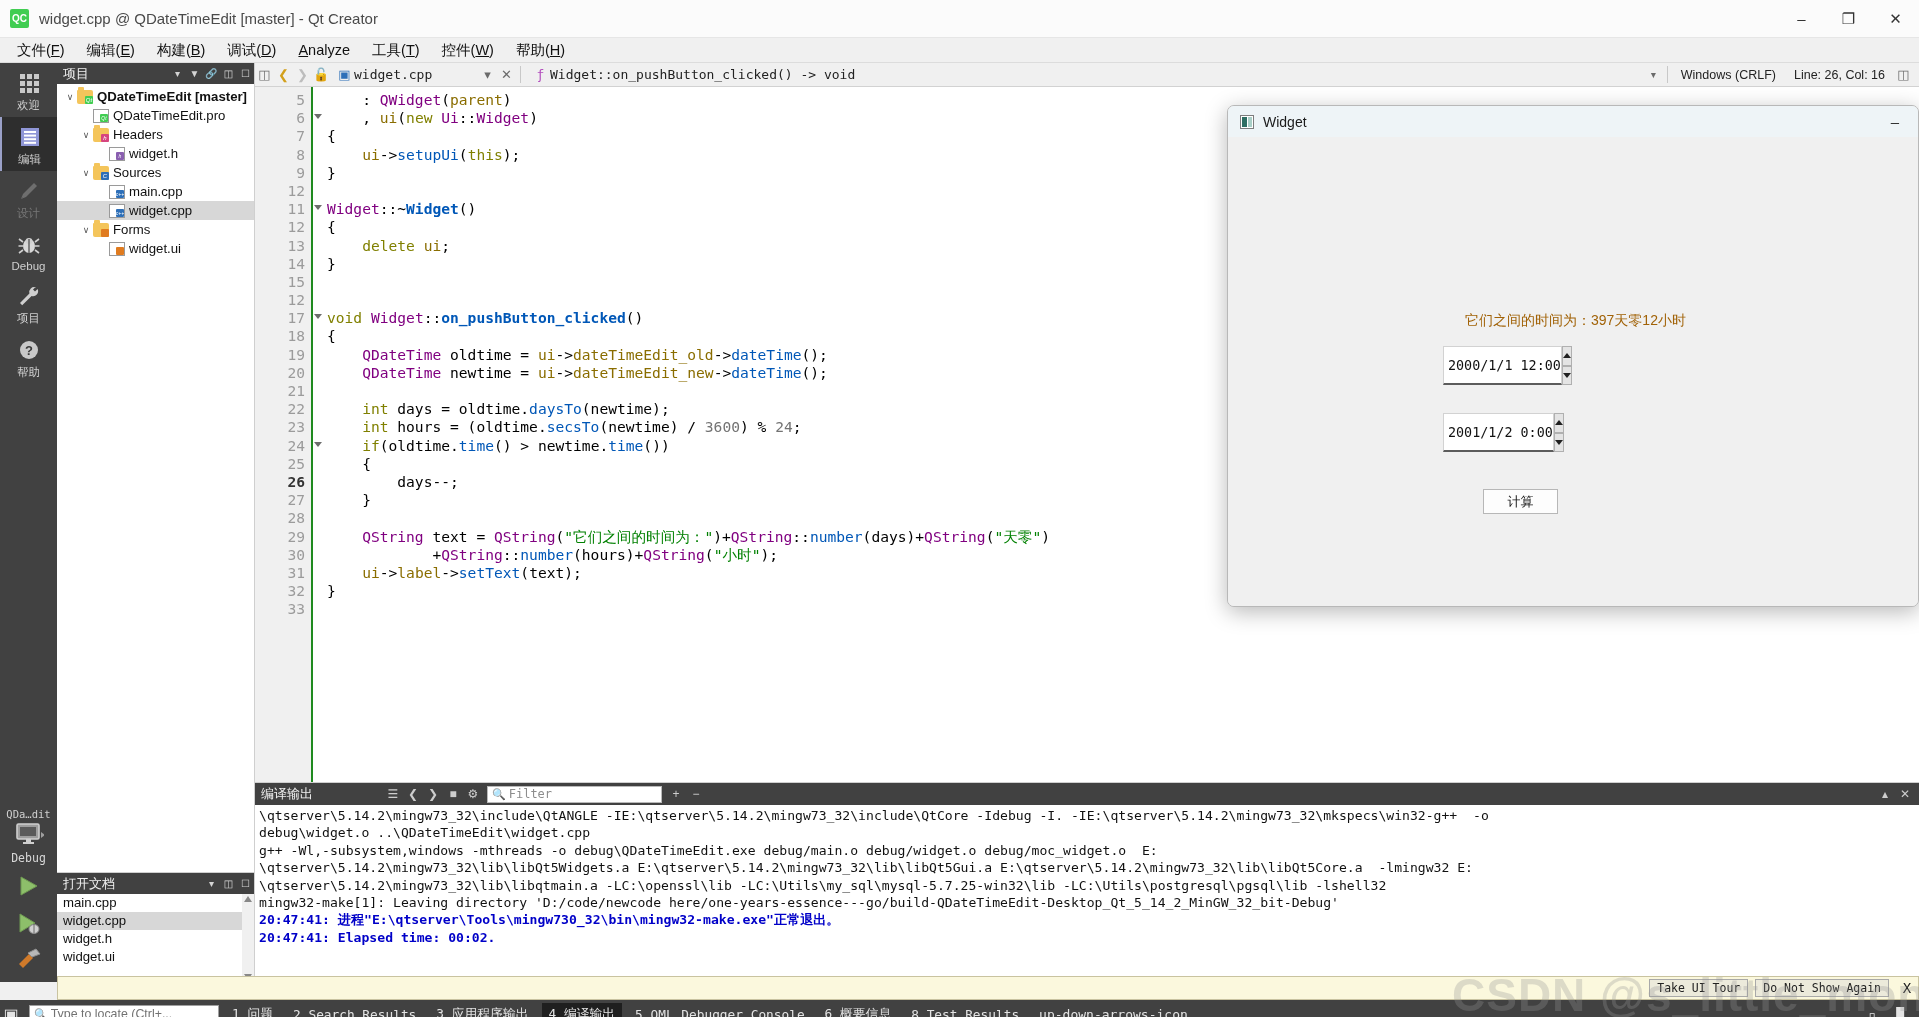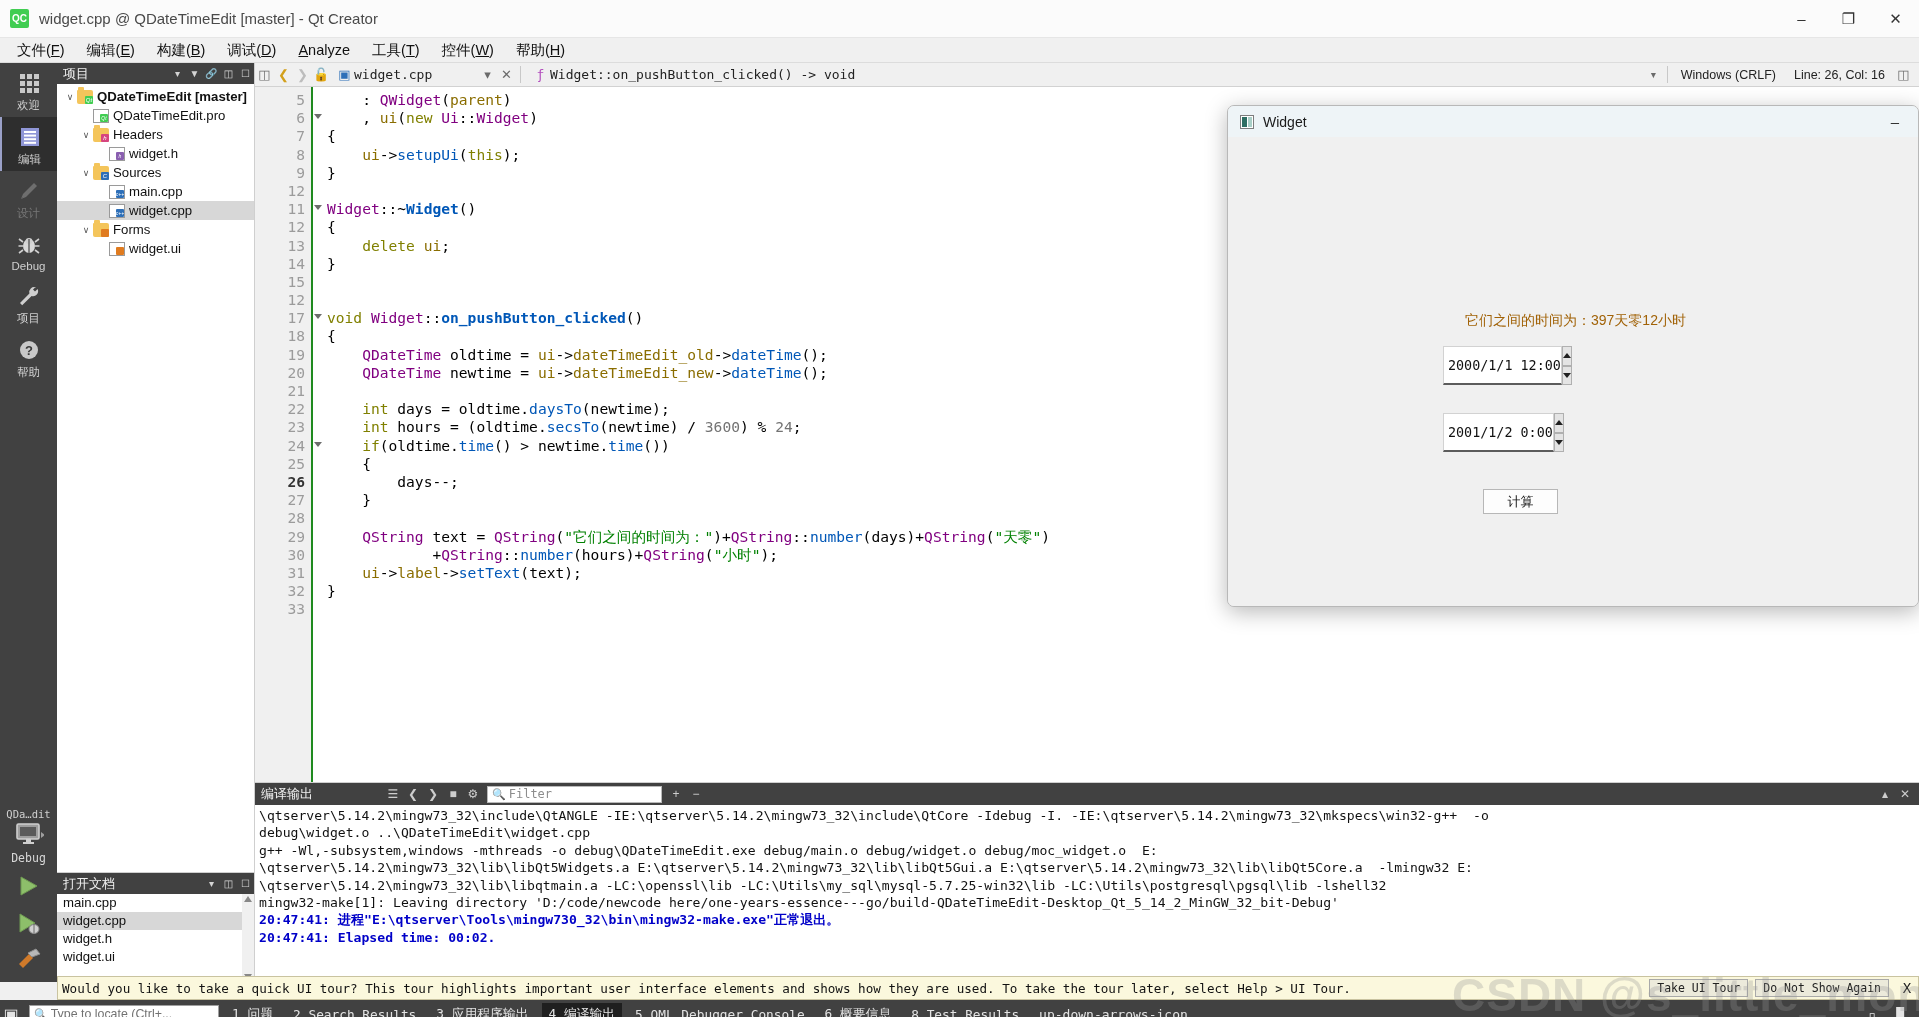--- a/index.html
+++ b/index.html
@@ -517,21 +517,20 @@
             <i class="sdn"></i>
           </div>
       </div>
     </div>
 
     <div id="calcbtn">计算</div>
   </div>
 </div>
 
 <div id="tourbar">
-  <span>Would you like to take a quick UI tour? This tour highlights important user interface elements and shows how they are used. To take the tour later, select Help &gt; UI Tour.</span>
   <span class="spacer"></span>
   <span class="tourbtn">Take UI Tour</span>
   <span class="tourbtn">Do Not Show Again</span>
   <span id="tourclose">X</span>
 </div>
 
 <div id="statusbar">
   <span id="sb-left-ico">▣</span>
   <div id="locate">
     <span style="color:#444;font-size:11px;margin-right:3px;">🔍</span>

